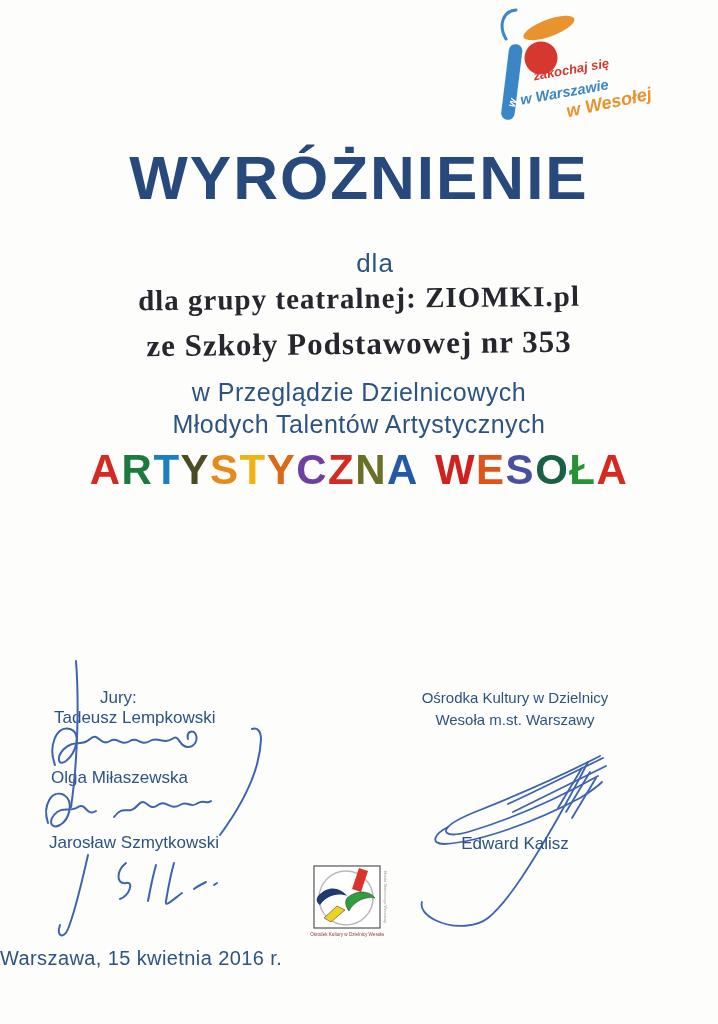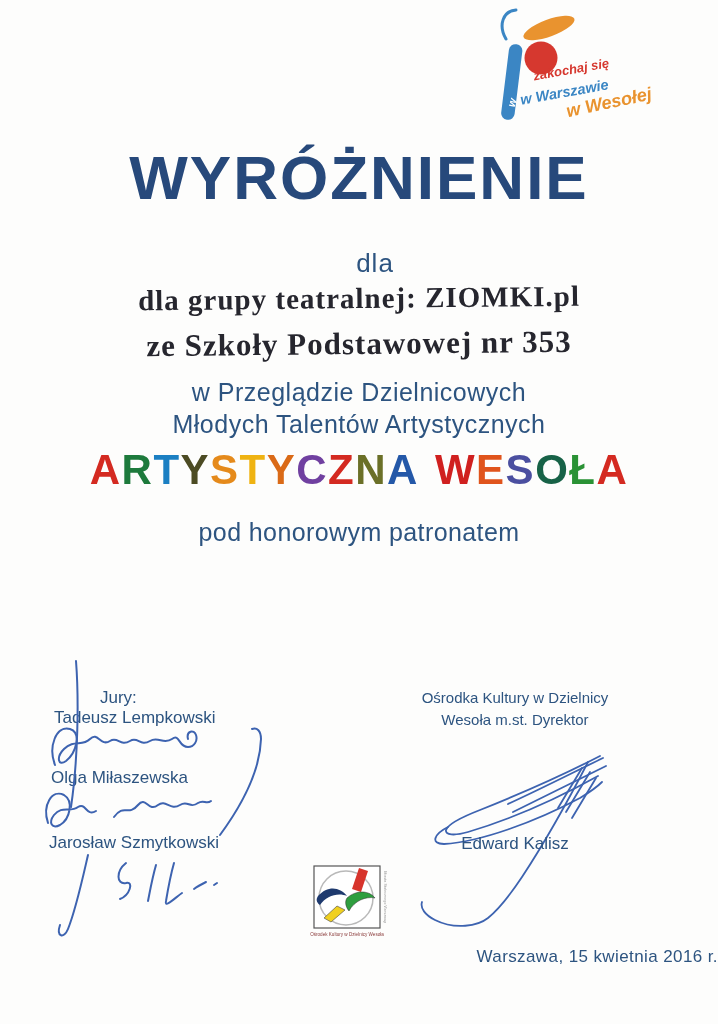--- a/index.html
+++ b/index.html
@@ -47,22 +47,22 @@
   .director-block{
     position:absolute;left:400px;top:687px;width:230px;text-align:center;
     font-size:15px;line-height:22px;color:#2d5480;
   }
   .director-name{
     position:absolute;left:400px;top:834px;width:230px;text-align:center;
     font-size:17px;color:#2d5480;
   }
   .sig-svg{position:absolute;}
   .footer-date{
-    position:absolute;top:947px;left:0;width:100%;text-align:right;
-    font-size:17px;color:#2d5480;letter-spacing:0.4px;
+    position:absolute;top:947px;left:0;width:100%;text-align:left;
+    font-size:20px;color:#2d5480;letter-spacing:0.4px;
   }
 </style>
 </head>
 <body>
 
 <div class="page">
 
   <svg class="sig-svg" style="left:486px;top:2px;" width="188" height="124" viewBox="0 0 188 124">
     <path d="M 30 8 C 17 9 12 23 20 37" fill="none" stroke="#3b86c4" stroke-width="3" stroke-linecap="round"></path>
     <ellipse cx="63" cy="26" rx="27" ry="8.5" transform="rotate(-20 63 26)" fill="#e9932f"></ellipse>
@@ -80,21 +80,20 @@
 
   <div class="handwritten hw1">dla grupy teatralnej: ZIOMKI.pl</div>
   <div class="handwritten hw2">ze Szkoły Podstawowej nr 353</div>
 
   <div class="event-intro ei2">Młodych Talentów Artystycznych</div>
   <div class="event-intro ei1">w Przeglądzie Dzielnicowych</div>
 
   <div class="event-name"><span style="color: rgb(212, 42, 33);">A</span><span style="color: rgb(29, 122, 60);">R</span><span style="color: rgb(27, 127, 194);">T</span><span style="color: rgb(76, 75, 35);">Y</span><span style="color: rgb(229, 138, 27);">S</span><span style="color: rgb(239, 179, 18);">T</span><span style="color: rgb(218, 106, 23);">Y</span><span style="color: rgb(112, 64, 160);">C</span><span style="color: rgb(212, 42, 33);">Z</span><span style="color: rgb(107, 112, 40);">N</span><span style="color: rgb(36, 88, 168);">A</span><span class="sp"></span><span style="color: rgb(208, 32, 31);">W</span><span style="color: rgb(224, 84, 28);">E</span><span style="color: rgb(75, 79, 160);">S</span><span style="color: rgb(23, 98, 71);">O</span><span style="color: rgb(42, 146, 53);">Ł</span><span style="color: rgb(212, 42, 33);">A</span></div>
 
   <div class="patronage">
-    <div>pod honorowym patronatem</div>
   </div>
 
   <div class="jury-block">
     <div class="jury-label">Jury:</div>
     <div class="jury-m1">Tadeusz Lempkowski</div>
     <div class="jury-m2">Olga Miłaszewska</div>
     <div class="jury-m3">Jarosław Szmytkowski</div>
   </div>
 
   <svg class="sig-svg" style="left:30px;top:655px;" width="250" height="290" viewBox="0 0 250 290">
@@ -105,21 +104,21 @@
       <path d="M 18 168 C 12 150 22 134 34 140 C 44 146 40 164 30 170 C 22 174 18 168 24 160 C 32 150 40 158 48 152 C 56 147 56 162 66 156"></path>
       <path d="M 84 162 C 94 148 98 162 108 150 C 116 140 118 158 128 150 C 136 144 140 156 150 150 C 158 145 160 154 168 148 C 174 144 176 150 181 146"></path>
       <path d="M 58 200 C 52 226 46 254 38 274 C 34 284 26 282 30 270"></path>
       <path d="M 96 208 C 86 216 86 230 96 228 C 104 226 100 240 90 244"></path>
       <path d="M 126 210 C 122 224 120 236 118 246 M 144 208 C 140 222 138 234 136 246 C 134 254 146 242 152 238 M 164 234 C 168 231 172 229 176 227 M 184 230 L 187 228"></path>
     </g>
   </svg>
 
   <div class="director-block">
     <div>Ośrodka Kultury w Dzielnicy</div>
-    <div>Wesoła m.st. Dyrektor</div>
+    <div>Wesoła m.st. Warszawy</div>
   </div>
 
   <svg class="sig-svg" style="left:410px;top:742px;" width="220" height="190" viewBox="0 0 220 190">
     <g fill="none" stroke-width="1.8" stroke-linecap="round" stroke="#3d63b0">
       <path d="M 190 14 C 155 32 110 52 70 68 C 52 75 38 82 36 88 C 35 93 44 94 58 90 C 105 76 152 54 188 34"></path>
       <path d="M 38 85 C 24 92 20 102 34 102 C 70 100 125 80 170 56 C 180 50 188 44 192 40"></path>
       <path d="M 98 62 C 135 45 168 28 193 16 M 103 70 C 140 52 172 36 196 24"></path>
       <path d="M 148 66 L 172 26 M 156 70 L 180 30 M 162 76 L 186 36"></path>
       <path d="M 178 20 C 160 55 135 100 112 135 C 100 153 88 168 78 176 C 68 184 45 188 25 178 C 15 173 10 166 12 160"></path>
     </g>

